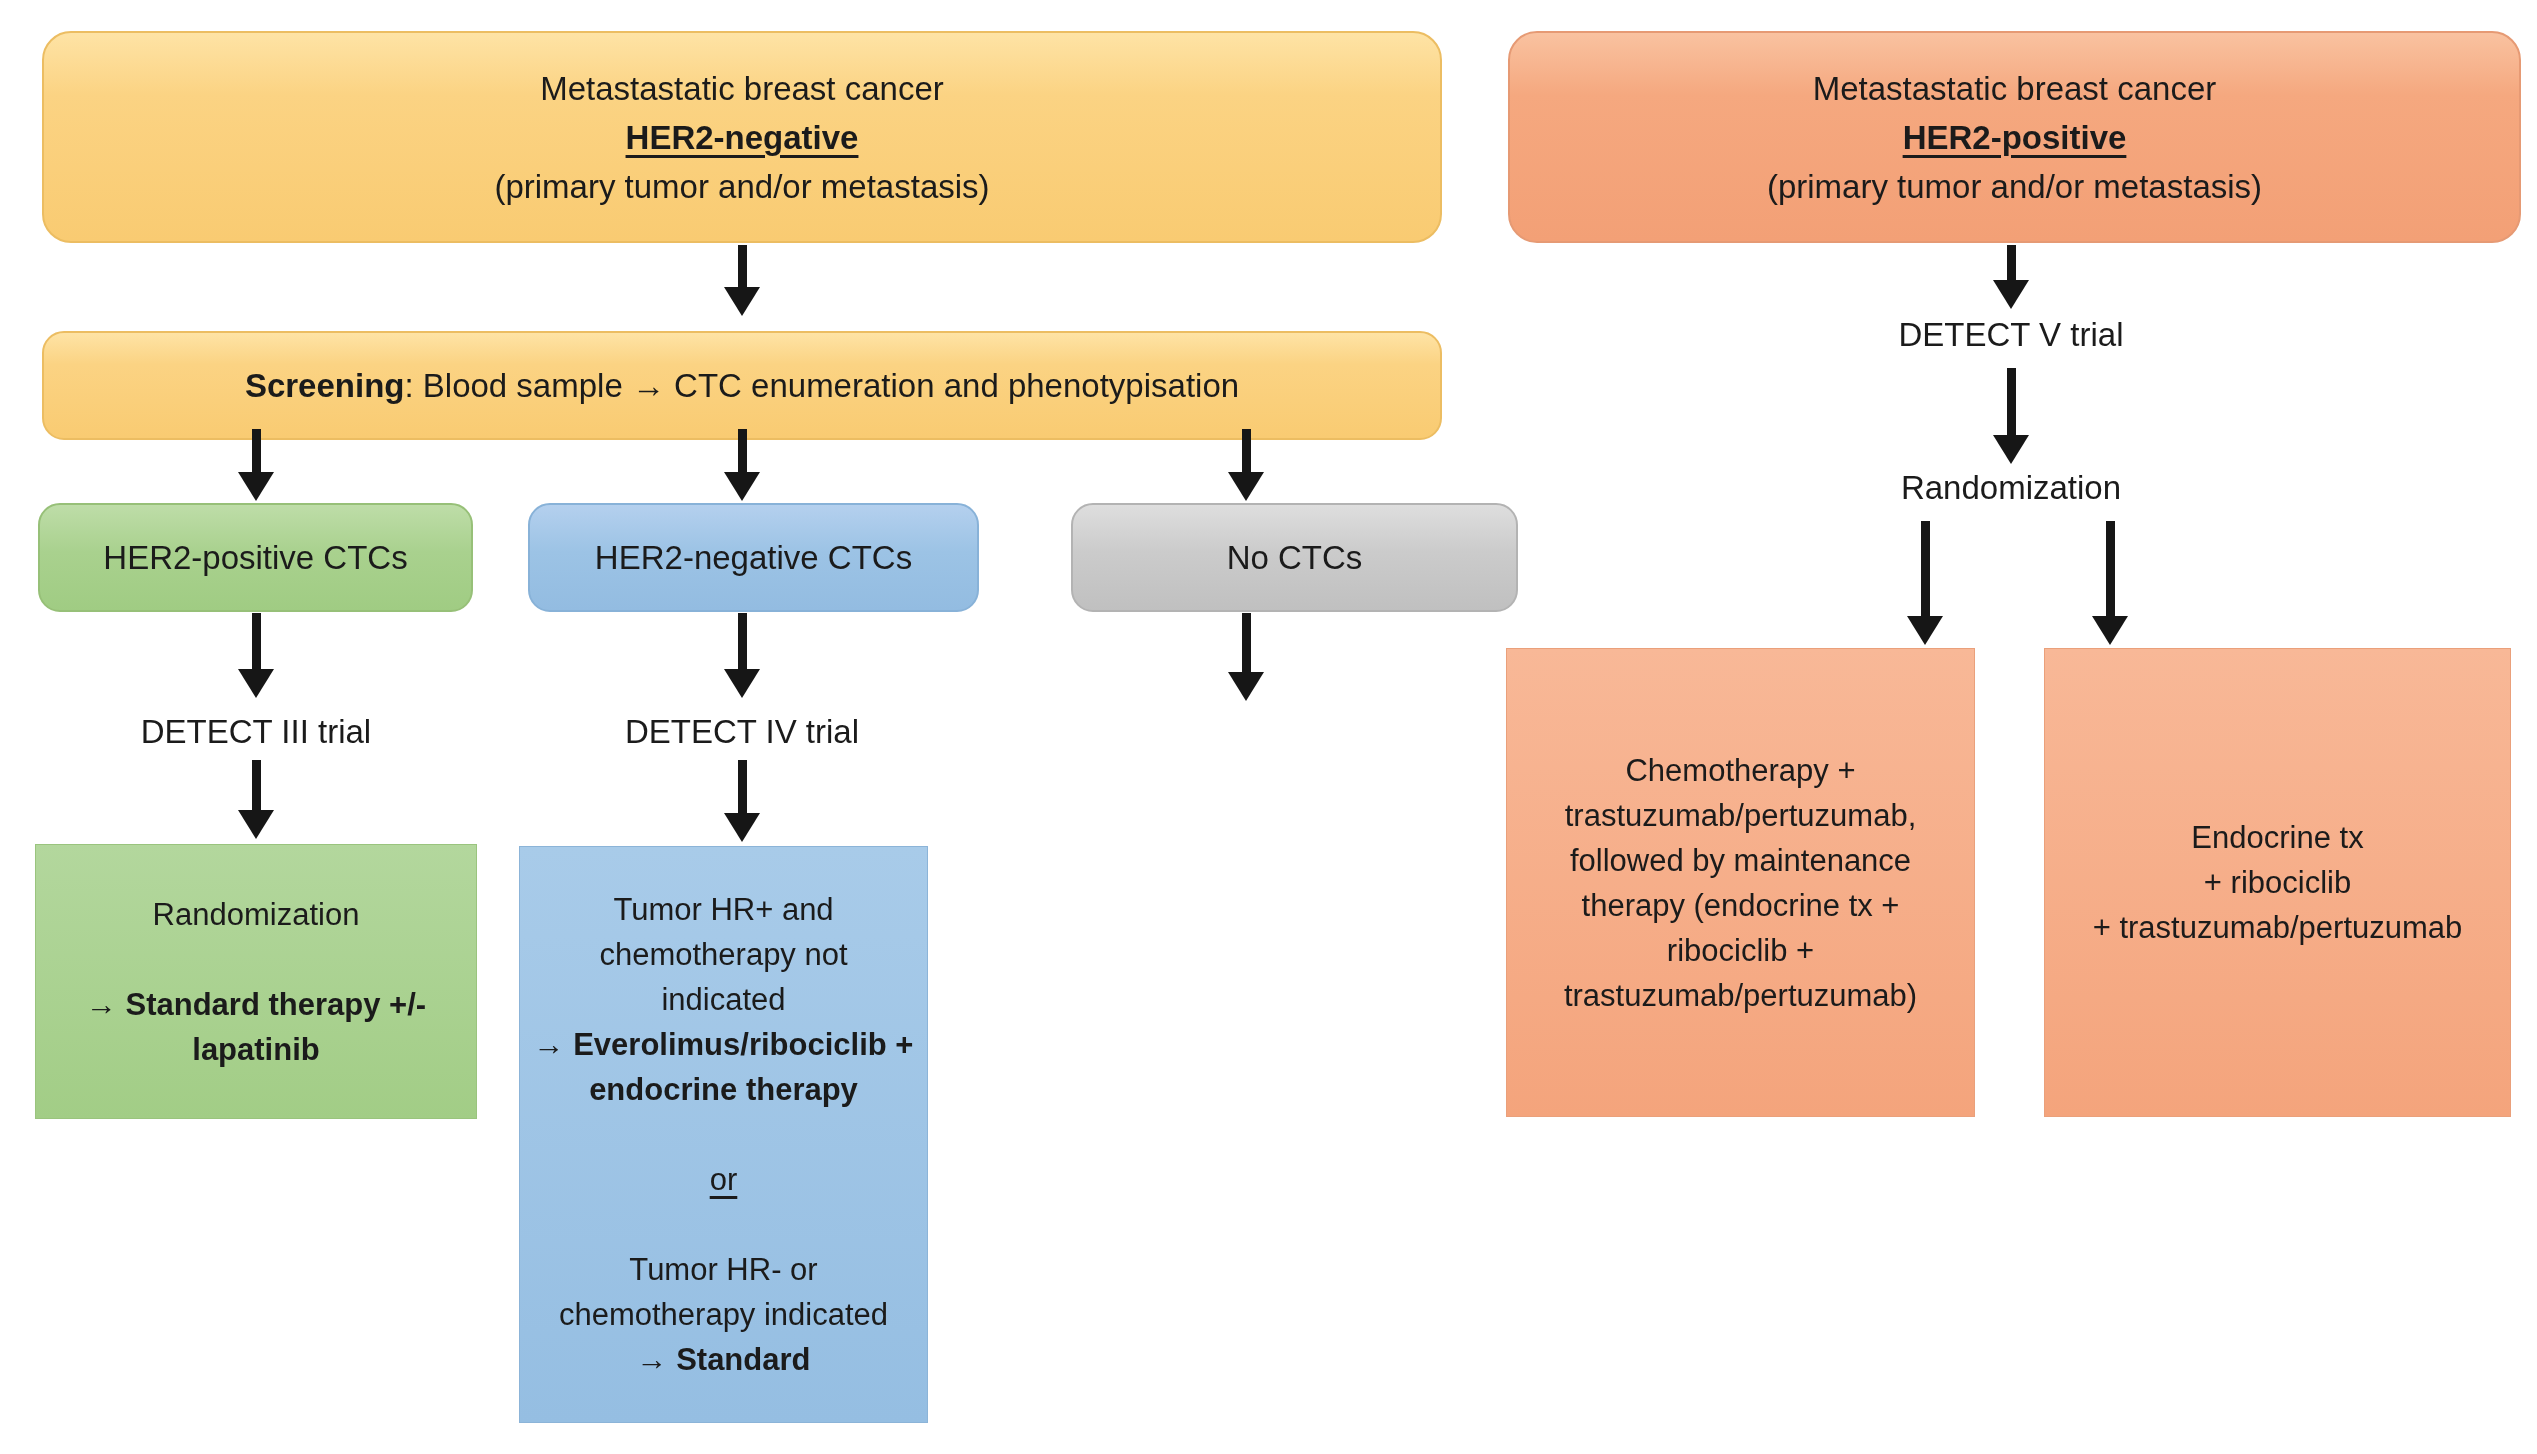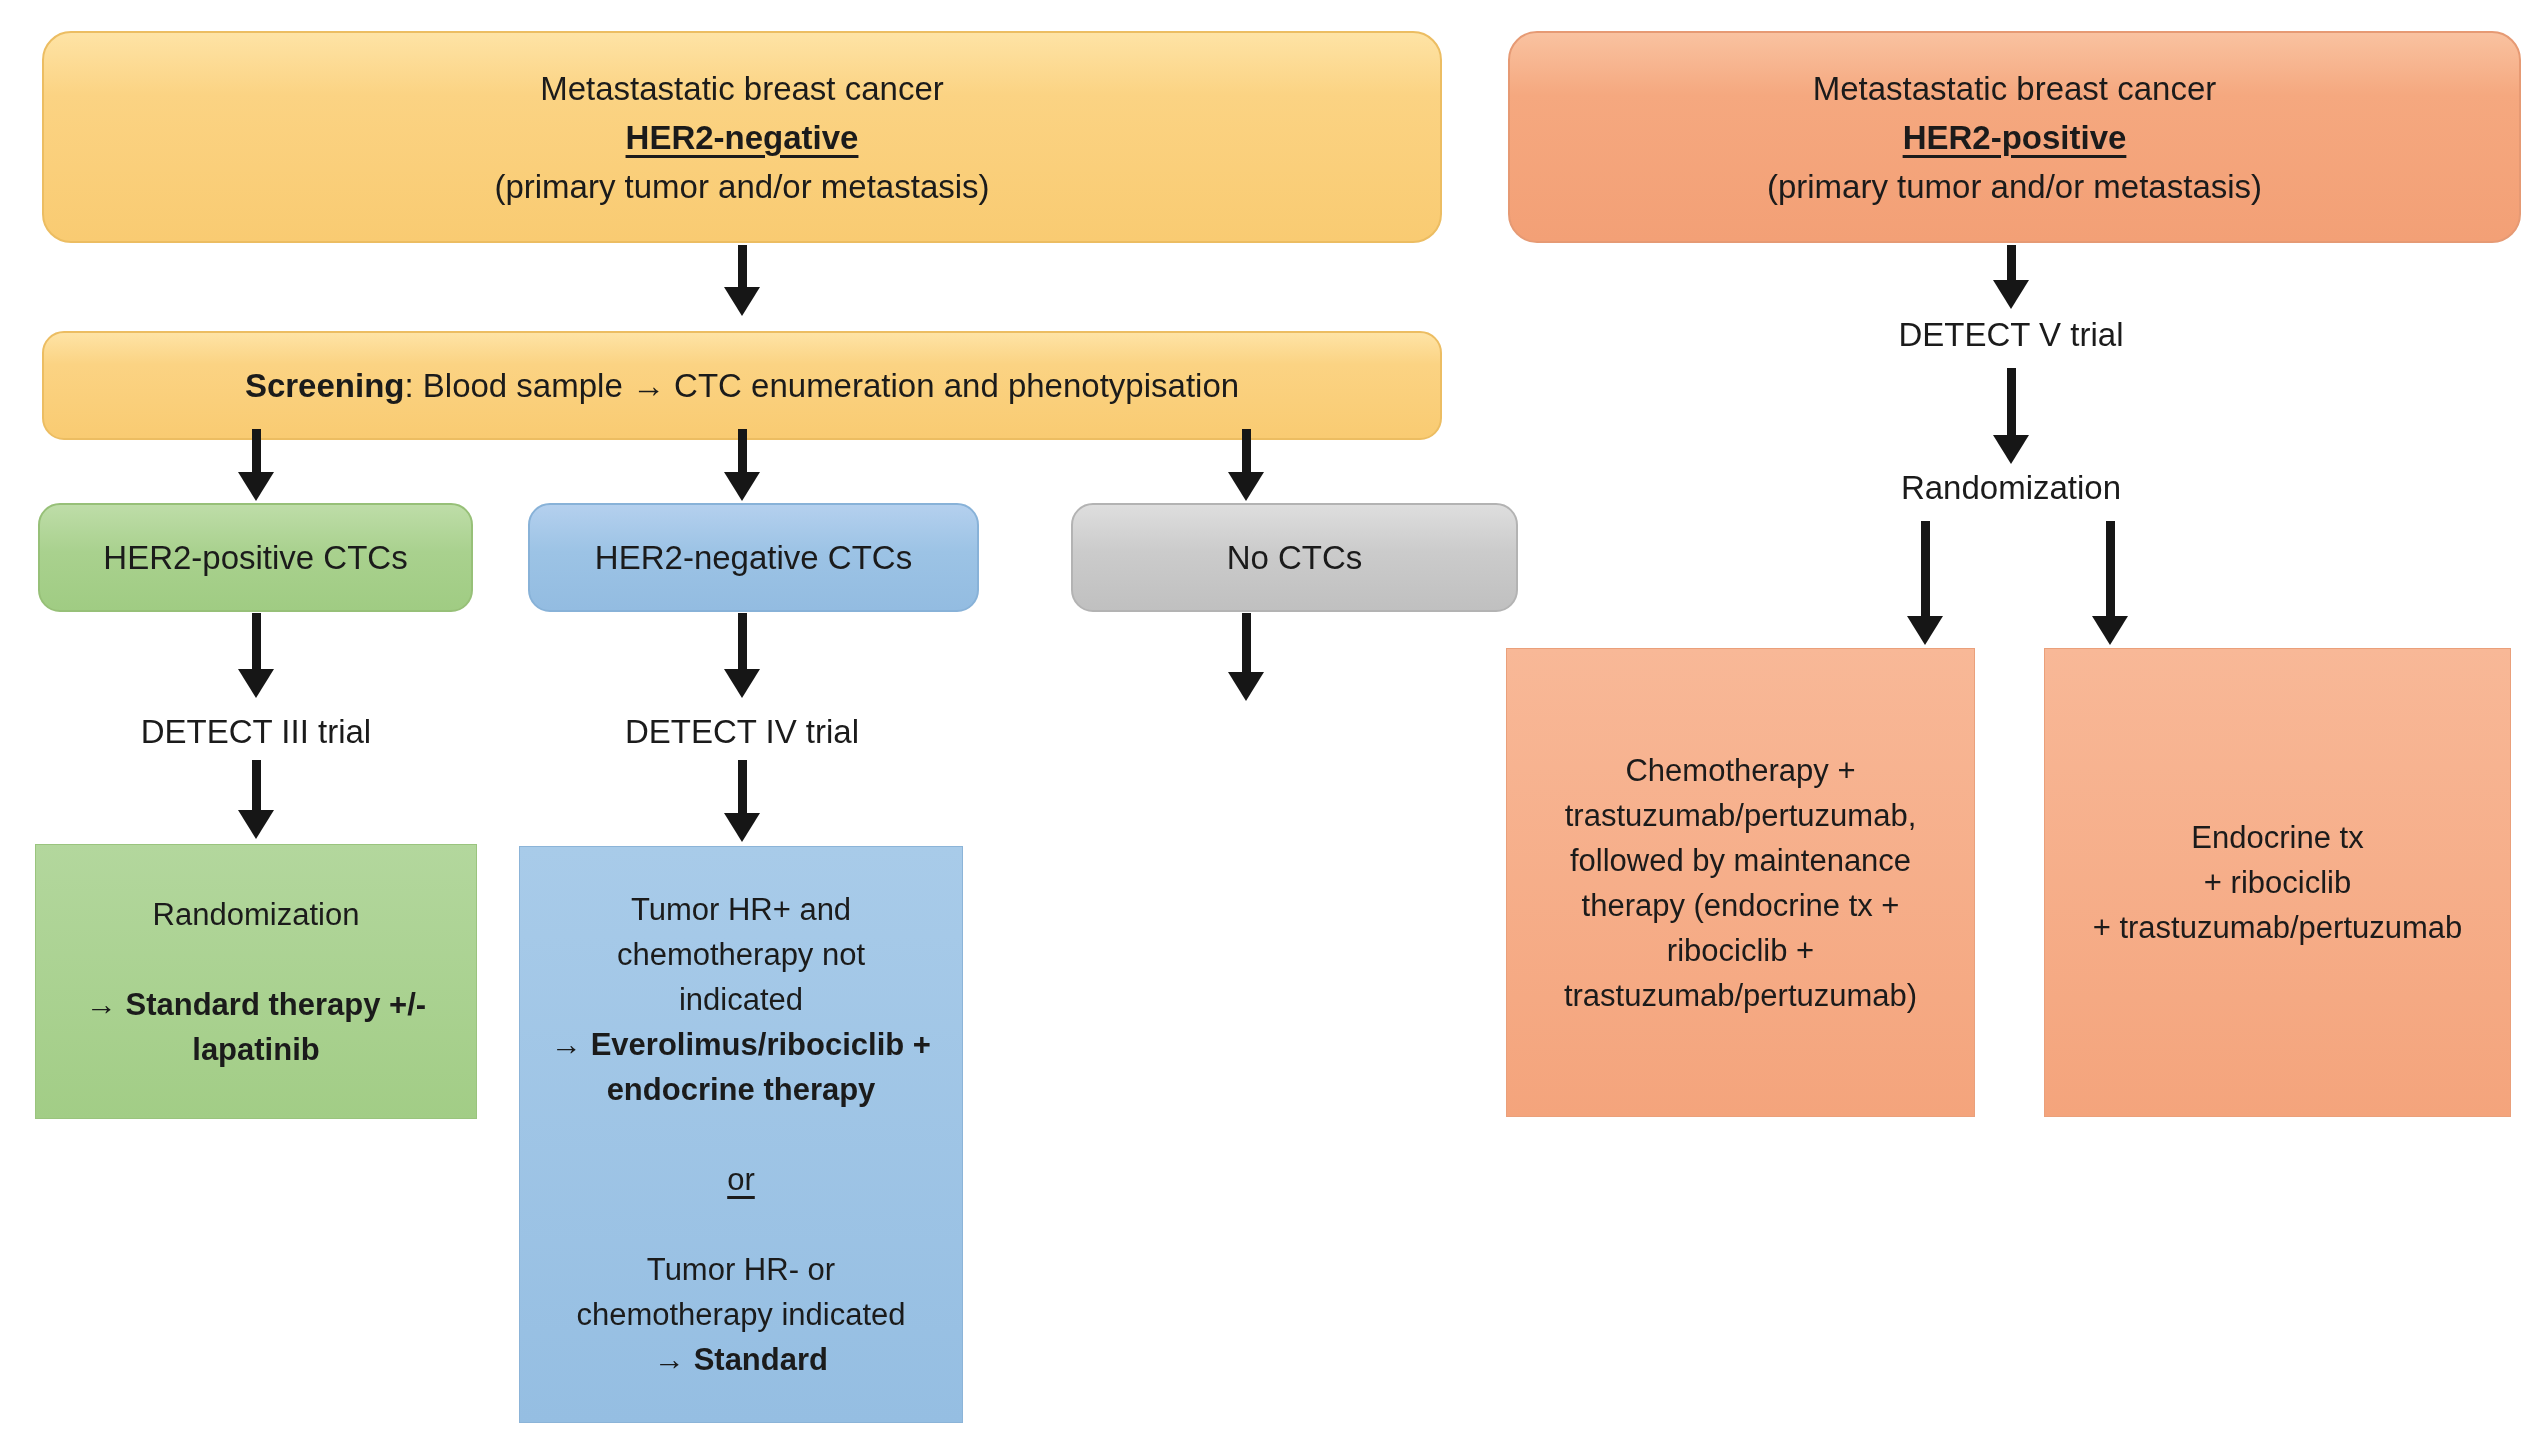--- a/index.html
+++ b/index.html
@@ -107,21 +107,21 @@
       <div class="head"></div>
   </div>
 
   <div class="box rect green-rect" style="left:35px; top:844px; width:442px; height:275px;">
     <span class="line">Randomization</span>
     <span class="gap"></span>
     <span class="line strong">→ Standard therapy +/-</span>
     <span class="line strong">lapatinib</span>
   </div>
 
-  <div class="box rect blue-rect" style="left:519px; top:846px; width:444px; height:577px;">
+  <div class="box rect blue-rect" style="left:519px; top:846px; width:409px; height:577px;">
     <span class="line">Tumor HR+ and</span>
     <span class="line">chemotherapy not</span>
     <span class="line">indicated</span>
     <span class="line strong">→ Everolimus/ribociclib +</span>
     <span class="line strong">endocrine therapy</span>
     <span class="gap"></span>
     <span class="line und">or</span>
     <span class="gap"></span>
     <span class="line">Tumor HR- or</span>
     <span class="line">chemotherapy indicated</span>

